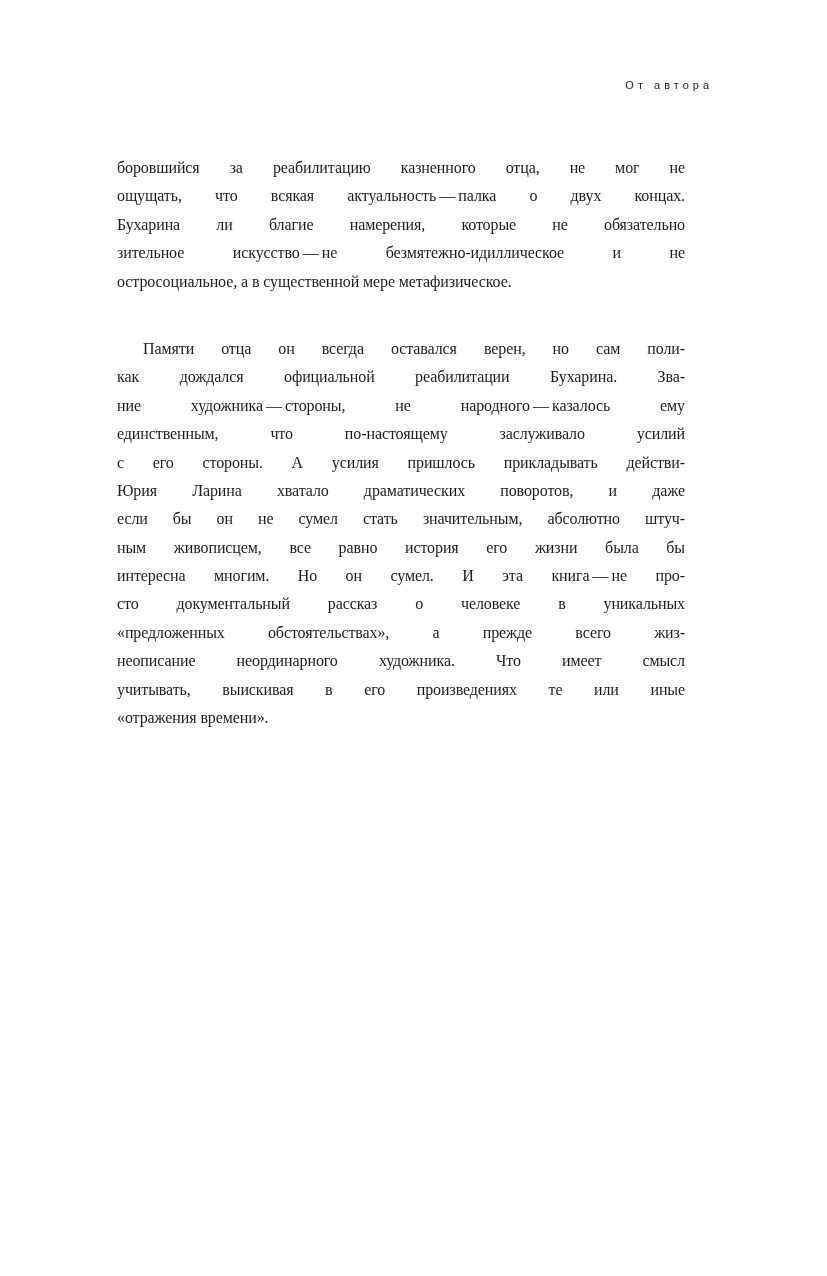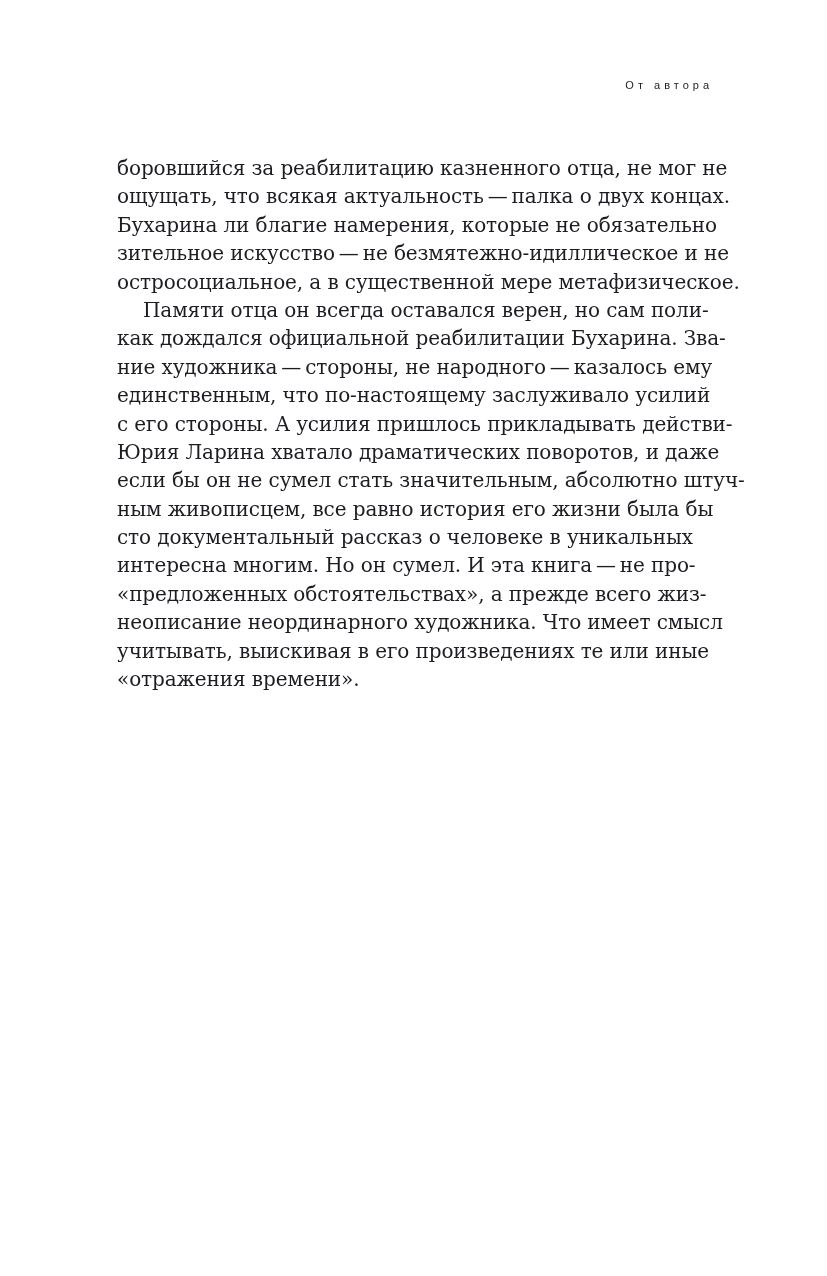--- a/index.html
+++ b/index.html
@@ -27,33 +27,35 @@
     white-space: nowrap;
   }
   .text-block {
     position: absolute;
     top: 154px;
     left: 117px;
     width: 568px;
     color: #1c1d22;
   }
   .line {
-    font-size: 20px;
+    font-size: 16px;
     line-height: 28.4px;
     height: 28.4px;
     text-align: justify;
     text-align-last: justify;
     white-space: nowrap;
     letter-spacing: -0.1px;
+    font-family: Liberation Serif, serif;
   }
   .line.last {
     text-align-last: left;
   }
   .line.indent {
     text-indent: 26px;
+    margin-top: 39px;
   }
 </style>
 </head>
 <body>
 
 <div class="page">
   <div class="running-head">От автора</div>
   <div class="text-block">
       <div class="line">боровшийся за реабилитацию казненного отца, не мог не</div>
       <div class="line">ощущать, что всякая актуальность — палка о двух концах.</div>
@@ -61,20 +63,20 @@
       <div class="line">зительное искусство — не безмятежно-идиллическое и не</div>
       <div class="line last">остросоциальное, а в существенной мере метафизическое.</div>
       <div class="line indent">Памяти отца он всегда оставался верен, но сам поли-</div>
       <div class="line">как дождался официальной реабилитации Бухарина. Зва-</div>
       <div class="line">ние художника — стороны, не народного — казалось ему</div>
       <div class="line">единственным, что по-настоящему заслуживало усилий</div>
       <div class="line">с его стороны. А усилия пришлось прикладывать действи-</div>
       <div class="line">Юрия Ларина хватало драматических поворотов, и даже</div>
       <div class="line">если бы он не сумел стать значительным, абсолютно штуч-</div>
       <div class="line">ным живописцем, все равно история его жизни была бы</div>
+      <div class="line">интересна многим. Но он сумел. И эта книга — не про-</div>
       <div class="line">сто документальный рассказ о человеке в уникальных</div>
-      <div class="line">интересна многим. Но он сумел. И эта книга — не про-</div>
       <div class="line">«предложенных обстоятельствах», а прежде всего жиз-</div>
       <div class="line">неописание неординарного художника. Что имеет смысл</div>
       <div class="line">учитывать, выискивая в его произведениях те или иные</div>
       <div class="line last">«отражения времени».</div>
     </div>
 </div>
 
 </body></html>

